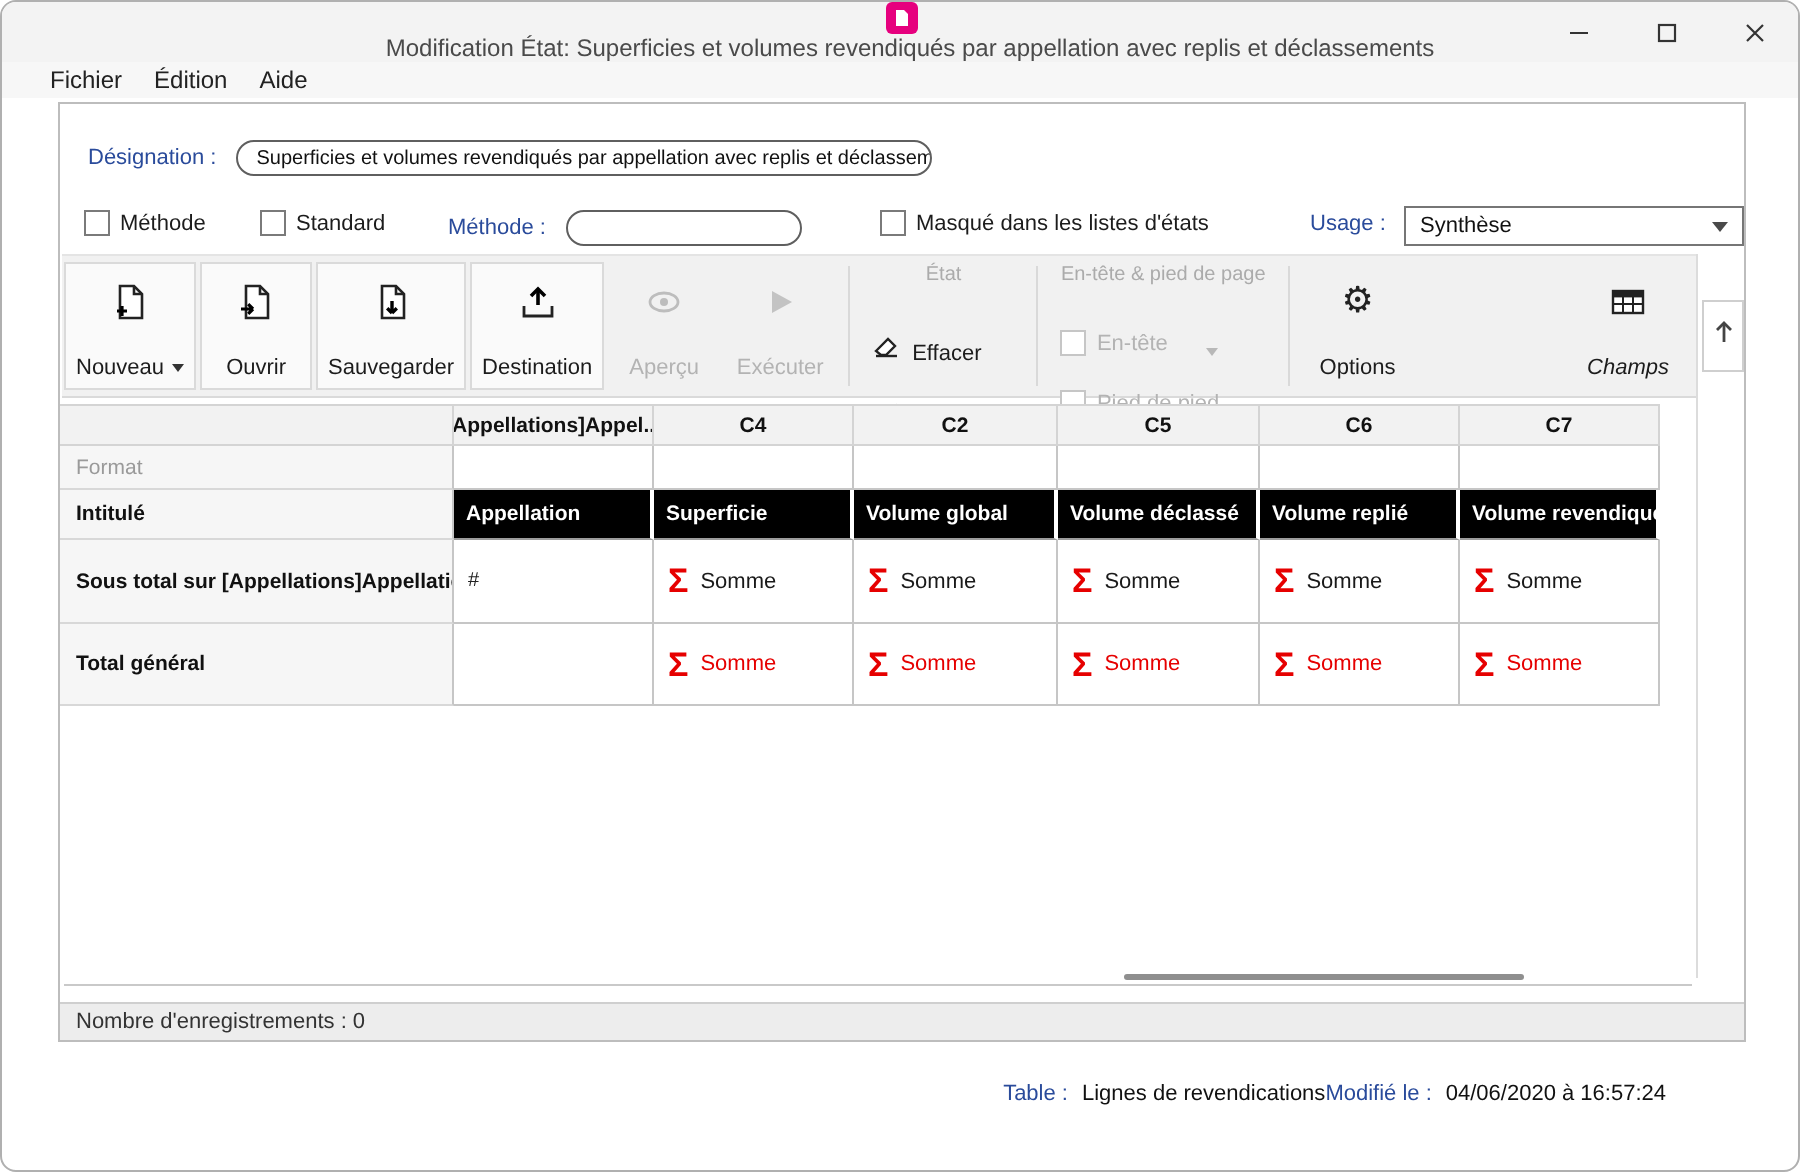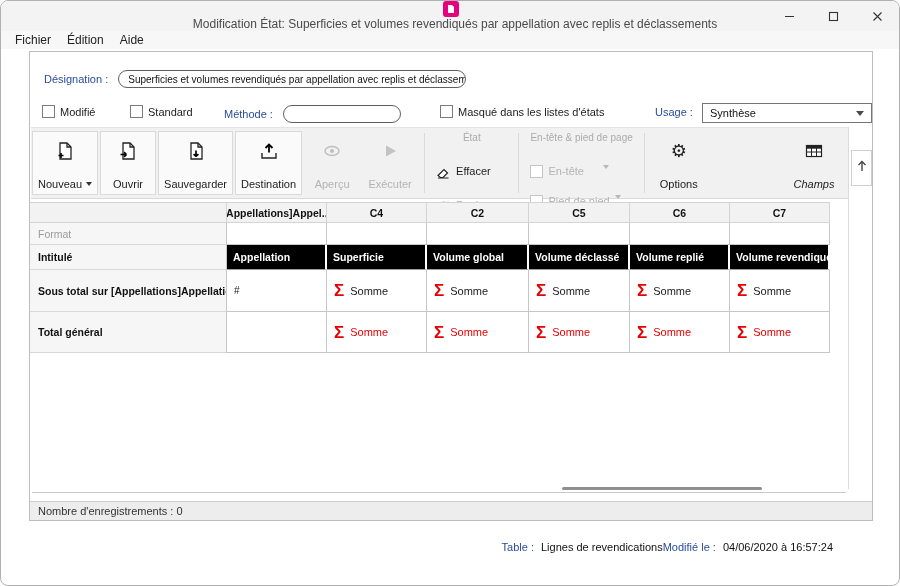--- a/index.html
+++ b/index.html
@@ -12,21 +12,21 @@
   .titlebar { position:absolute; left:0; top:0; width:100%; height:30px;
               background:#f3f3f3; display:flex; align-items:center; padding-left:10px;flex-direction:column; }
   .app-icon { width:16px; height:16px; border-radius:3px; background:#e6007e;
               display:flex; align-items:center; justify-content:center; margin-right:8px; flex:0 0 auto; }
   .title-text { font-size:12px; color:#4a4a4a; white-space:nowrap; overflow:hidden; }
   .win-controls { position:absolute; right:0; top:0; height:30px; display:flex; }
   .win-btn { width:44px; height:30px; display:flex; align-items:center; justify-content:center; cursor:default; }
 
   
   .menubar { position:absolute; left:0; top:30px; width:100%; height:18px;
-             display:flex; align-items:center; padding-left:6px; background:#f7f7f7; }
+             display:flex; align-items:center; padding-left:16px; background:#f7f7f7; }
   .menu-item { font-size:12px; color:#222; padding:1px 8px; }
 
   
   .panel { position:absolute; left:28px; top:50px; width:844px; height:470px;
            background:#fff; border:1px solid #bdbdbd; }
 
   .blue-label { color:#2a4b9b; font-size:11px; }
   .pill { border:1px solid #5f5f5f; border-radius:10px; background:#fff; height:18px;
           display:flex; align-items:center; padding:0 9px; font-size:10px; color:#111;
           white-space:nowrap; overflow:hidden; }
@@ -52,21 +52,21 @@
              display:flex; align-items:stretch; }
   .tb-big { min-width:56px; margin:3px 1px; padding:5px 5px 4px; display:flex; flex-direction:column;
             align-items:center; justify-content:space-between; border:1px solid transparent; }
   .tb-big.framed { border-color:#dadada; background:#fafafa; }
   .tb-iconbox { height:28px; display:flex; align-items:center; justify-content:center; }
   .tb-label { font-size:11px; color:#1c1c1c; white-space:nowrap; display:flex; align-items:center; gap:4px; }
   .tb-big.disabled .tb-label { color:#b3b3b3; }
   .tb-sep { width:1px; background:#d9d9d9; margin:5px 5px; }
   .tb-group { display:flex; flex-direction:column; padding:4px 6px 0;gap:17px; }
   .tb-gtitle { font-size:10px; color:#ababab; text-align:center; margin-bottom:5px; white-space:nowrap; }
-  .tb-srow { display:flex; align-items:flex-start; gap:5px; height:21px; font-size:11px; color:#1c1c1c;
+  .tb-srow { display:flex; align-items:flex-end; gap:5px; height:21px; font-size:11px; color:#1c1c1c;
              white-space:nowrap; }
   .tb-srow.disabled { color:#b3b3b3; }
   .cb.disabled { border-color:#c6c6c6; }
   .tb-spacer { flex:1; }
   .gear-glyph { font-family:"DejaVu Sans", sans-serif; font-size:18px; color:#222; line-height:1; }
 
   .vgutter { position:absolute; left:818px; top:75px; width:1px; height:362px; background:#dcdcdc; }
   .collapse-btn { position:absolute; left:821px; top:98px; width:21px; height:36px; background:#fff;
                   border:1px solid #cfcfcf; display:flex; align-items:center; justify-content:center; }
 
@@ -153,21 +153,21 @@
     <div class="designation-row">
       <span class="blue-label">Désignation :</span>
       <div class="pill">
         <span>Superficies et volumes revendiqués par appellation avec replis et déclassement</span>
       </div>
     </div>
 
     <div class="options-row">
       <div class="cbgroup" style="left:12px; top:3px;">
         <span class="cb"></span>
-        <span>Modifié</span>
+        <span>Méthode</span>
       </div>
       <div class="cbgroup" style="left:100px; top:3px;">
         <span class="cb"></span>
         <span>Standard</span>
       </div>
       <div class="cbgroup" style="left:194px; top:3px;">
         <span class="blue-label">Méthode :</span>
         <div class="pill" style="width:118px; margin-left:5px;">
           <span></span>
         </div>

